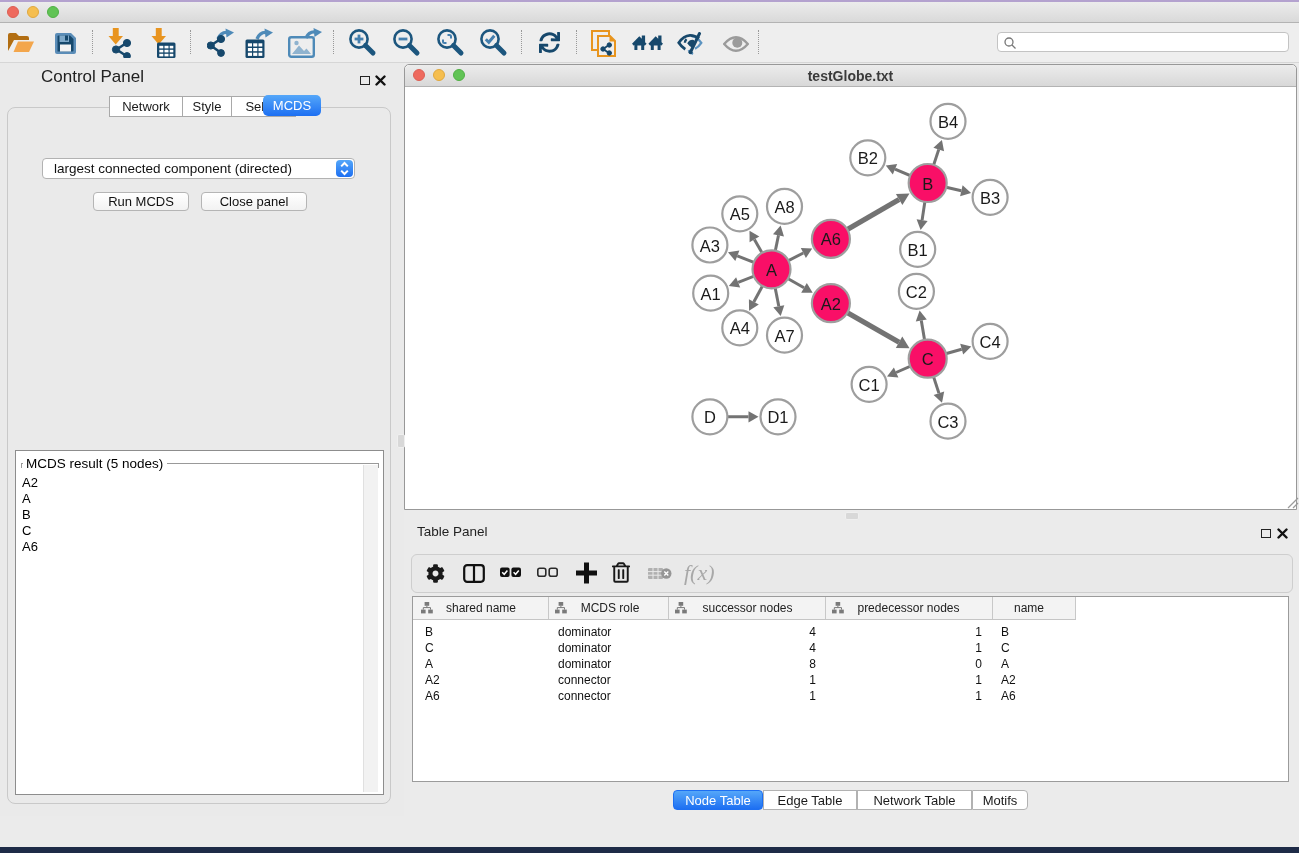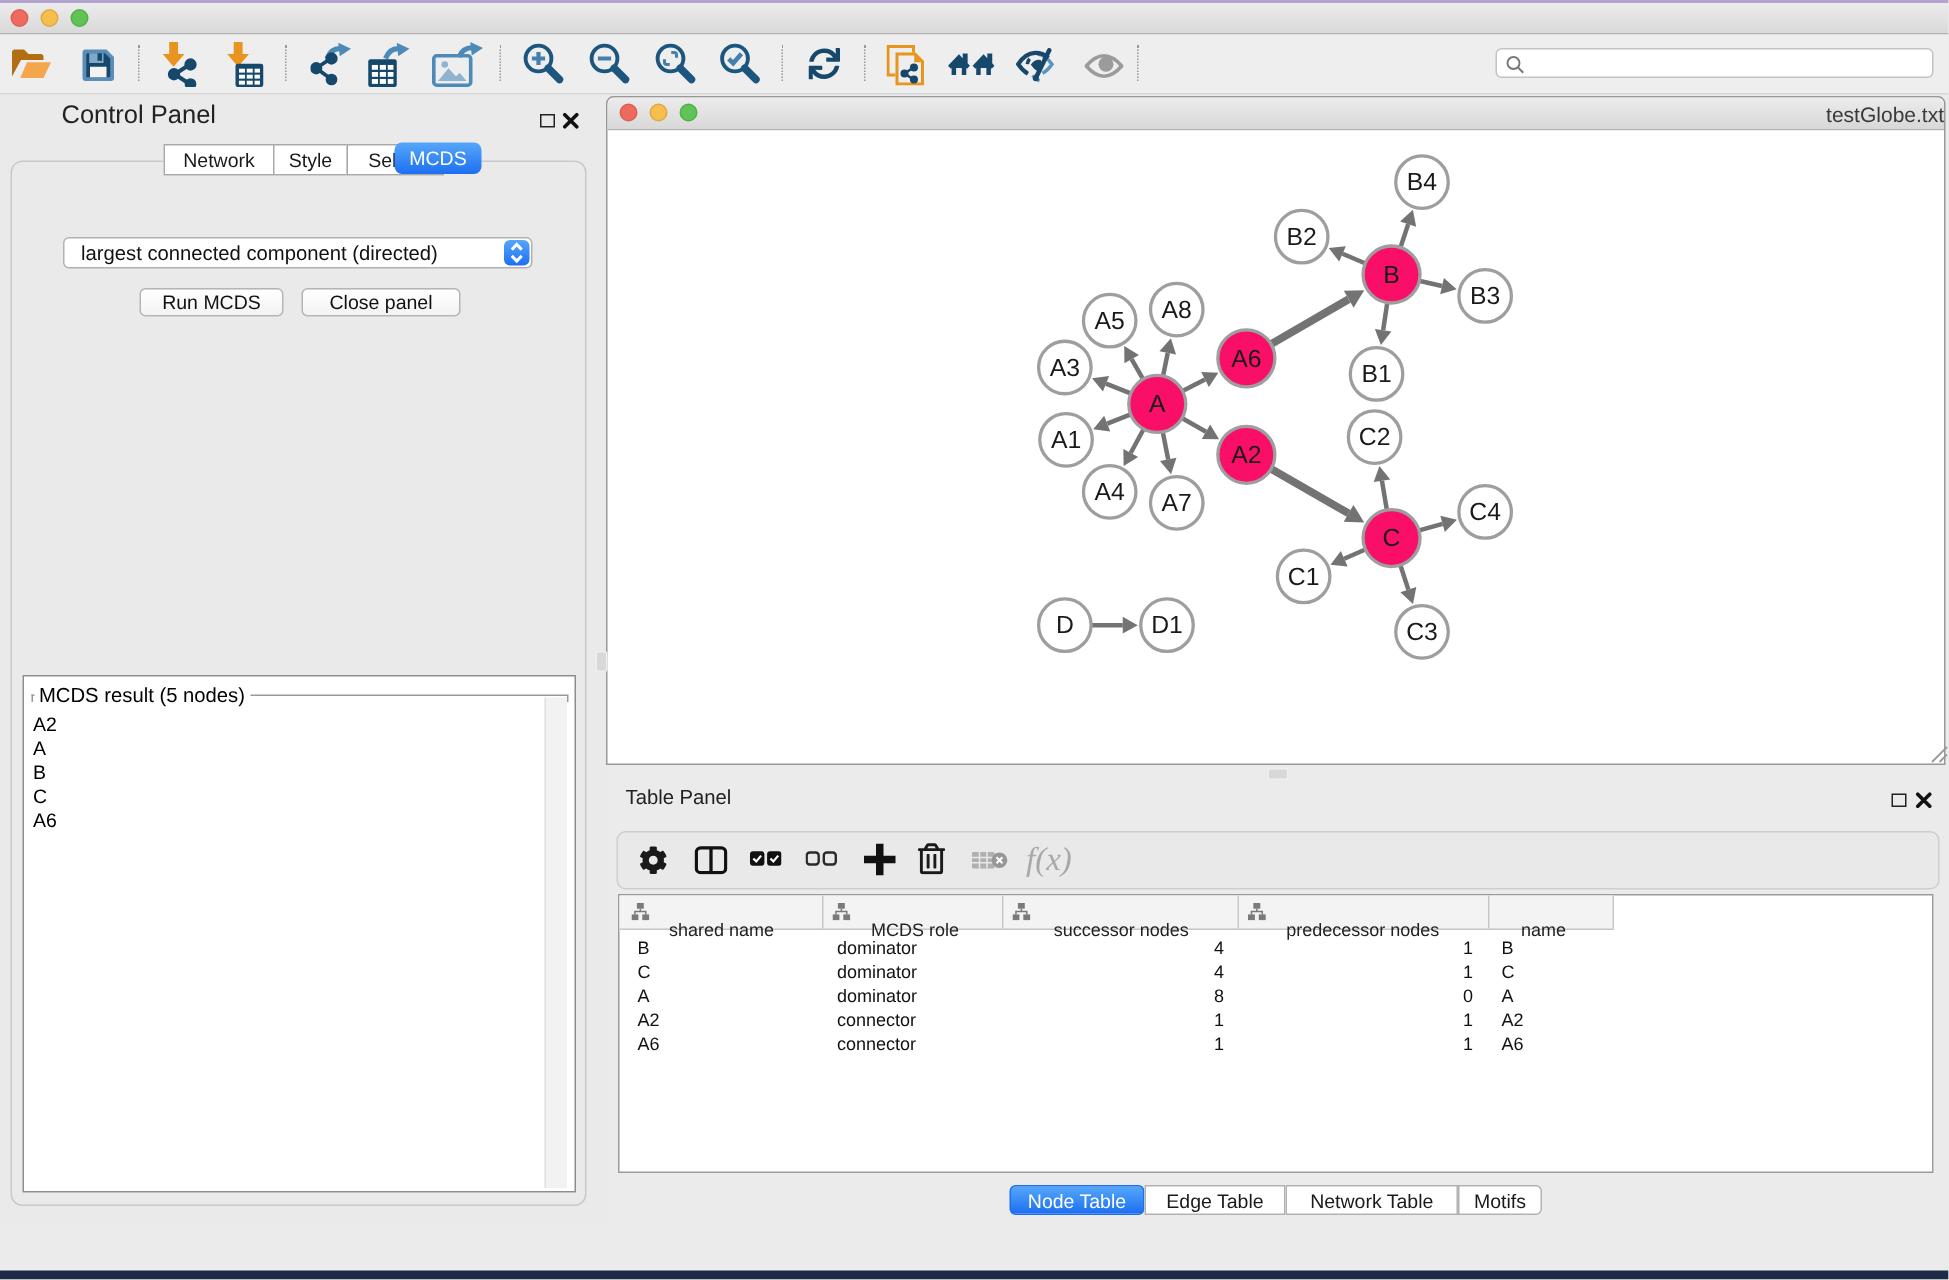--- a/index.html
+++ b/index.html
@@ -31,21 +31,21 @@
 #netwin{left:404px;top:64px;width:893px;height:446px;background:#fff;border:1px solid #989898;
  border-radius:5px 5px 0 0;box-sizing:border-box;}
 #nettitle{left:0;top:0;width:891px;height:21px;background:linear-gradient(#ececec,#d8d8d8);
  border-bottom:1px solid #b3b3b3;border-radius:5px 5px 0 0;}
 #tablepanel{left:404px;top:520px;width:895px;height:296px;}
 #tptoolbar{left:7px;top:34px;width:880px;height:37px;background:#e9e9e9;border:1px solid #cecece;border-radius:6px;}
 #dtable{left:8px;top:76px;width:875px;height:184px;background:#fff;border:1px solid #9b9b9b;}
 #thead{left:0;top:0;width:663px;height:22px;background:#f3f3f3;border-bottom:1px solid #c5c5c5;}
 .th{top:0;height:22px;font-size:12px;color:#222;border-right:1px solid #c8c8c8;}
 .td{font-size:12px;color:#111;}
-.hlab{height:14px;font-size:12px;color:#222;text-align:center;margin-top:12px;}
+.hlab{height:14px;font-size:12px;color:#222;text-align:center;}
 .hicon{width:12px;height:12px;}
 .btab{top:270px;height:20px;background:#fff;border:1px solid #b2b2b2;font-size:13px;
  text-align:center;line-height:20px;color:#1a1a1a;box-sizing:border-box;}
 #statusbar{left:0;top:816px;width:1055px;height:31px;background:#ececec;border-top:1px solid #c0c0c0;margin-top:32px;}
 #desktop-bottom{left:0;top:847px;width:1299px;height:6px;background:#1e2b47;}
 </style>
 </head>
 <body>
 <div id="root">
 <svg width="0" height="0" style="position:absolute;">
@@ -250,21 +250,21 @@
     <div class="abs" style="left:7px;top:5px;font-size:13.5px;color:#000;background:#fff;padding:0 3px;">MCDS result (5 nodes)</div>
     <div class="abs" style="left:347px;top:14px;width:14px;height:327px;background:#f2f2f2;border-left:1px solid #e0e0e0;"></div>
     <div class="abs" style="left:6px;top:24px;font-size:13px;line-height:16px;color:#000;">A2<br>A<br>B<br>C<br>A6</div>
   </div>
 </div>
 <div class="abs" id="netwin">
   <div class="abs" id="nettitle">
     <div class="abs tl" style="left:8px;top:4px;background:#ee6a5e;border:1px solid #dd5f54;box-sizing:border-box;"></div>
     <div class="abs tl" style="left:28px;top:4px;background:#f5be4f;border:1px solid #e0a83e;box-sizing:border-box;"></div>
     <div class="abs tl" style="left:48px;top:4px;background:#61c355;border:1px solid #50b045;box-sizing:border-box;"></div>
-    <div class="abs" style="width:100%;text-align:right;top:3px;font-size:14px;color:#3a3a3a;">testGlobe.txt</div>
+    <div class="abs" style="width:100%;text-align:center;top:3px;font-size:14px;color:#3a3a3a;font-weight:bold;">testGlobe.txt</div>
   </div>
   <svg class="abs" style="left:0;top:22px;" width="891" height="423" viewBox="0 0 891 423">
     <line x1="366.5" y1="182.3" x2="333.2" y2="195.4" stroke="#737373" stroke-width="3.0"></line>
     <polygon points="323.8,199.1 331.1,190.2 335.2,200.6" fill="#737373"></polygon>
     <line x1="366.5" y1="182.3" x2="332.3" y2="168.8" stroke="#737373" stroke-width="3.0"></line>
     <polygon points="323.0,165.2 334.4,163.6 330.3,174.0" fill="#737373"></polygon>
     <line x1="366.5" y1="182.3" x2="349.4" y2="152.4" stroke="#737373" stroke-width="3.0"></line>
     <polygon points="344.5,143.7 354.3,149.6 344.6,155.2" fill="#737373"></polygon>
     <line x1="366.5" y1="182.3" x2="373.5" y2="148.3" stroke="#737373" stroke-width="3.0"></line>
     <polygon points="375.6,138.5 379.0,149.4 368.0,147.2" fill="#737373"></polygon>

